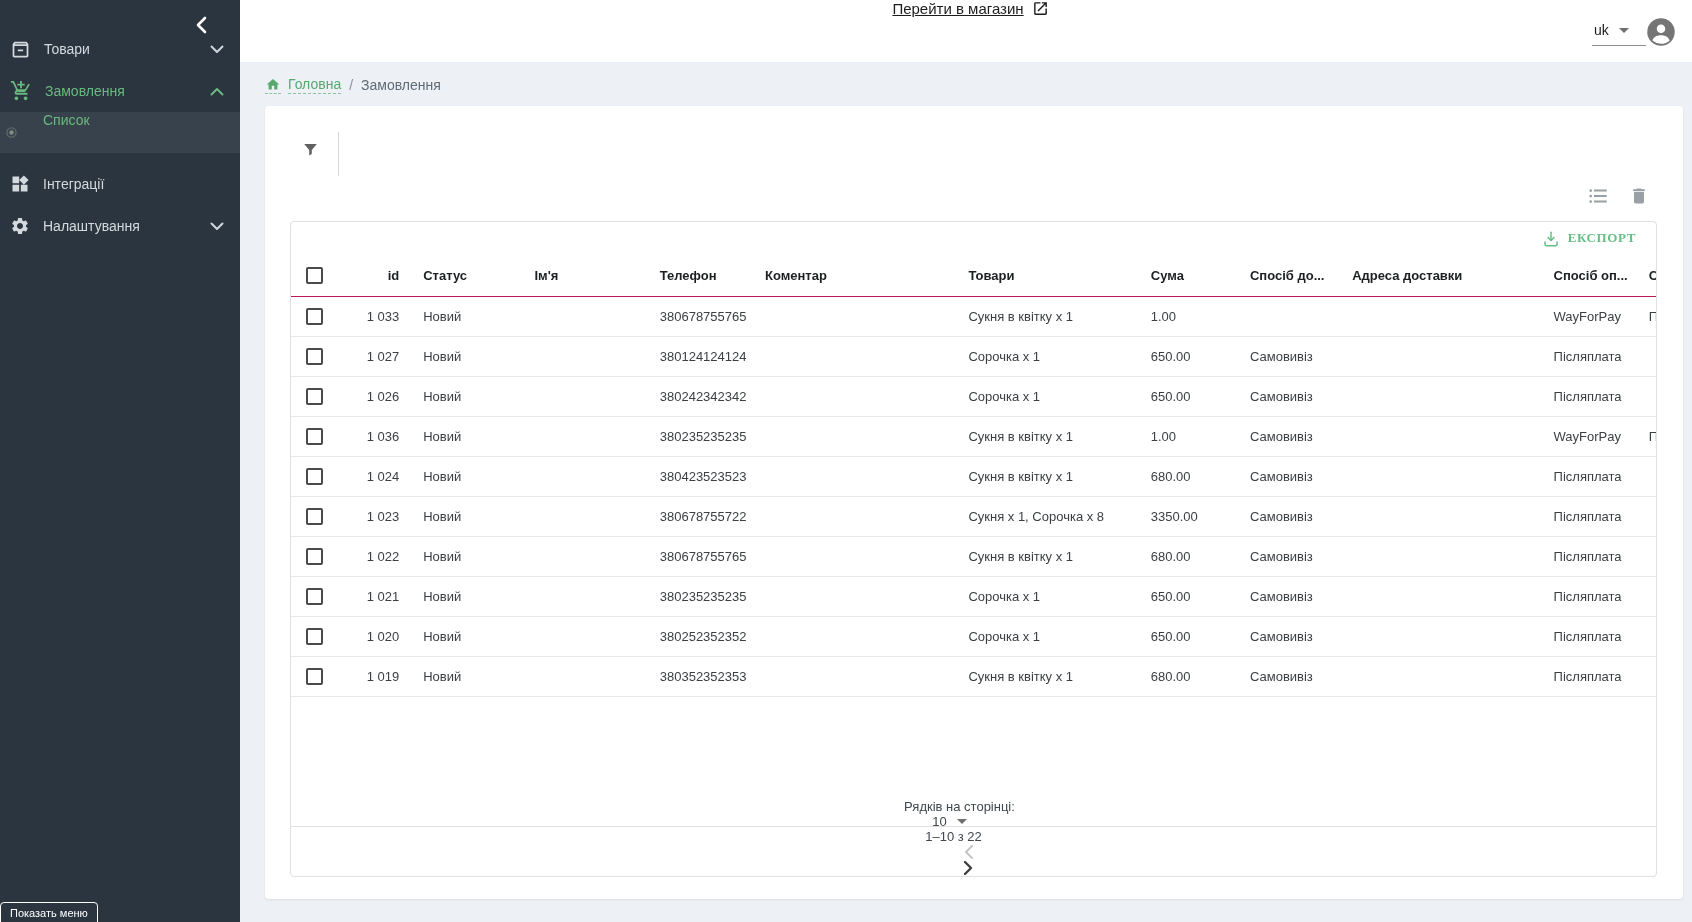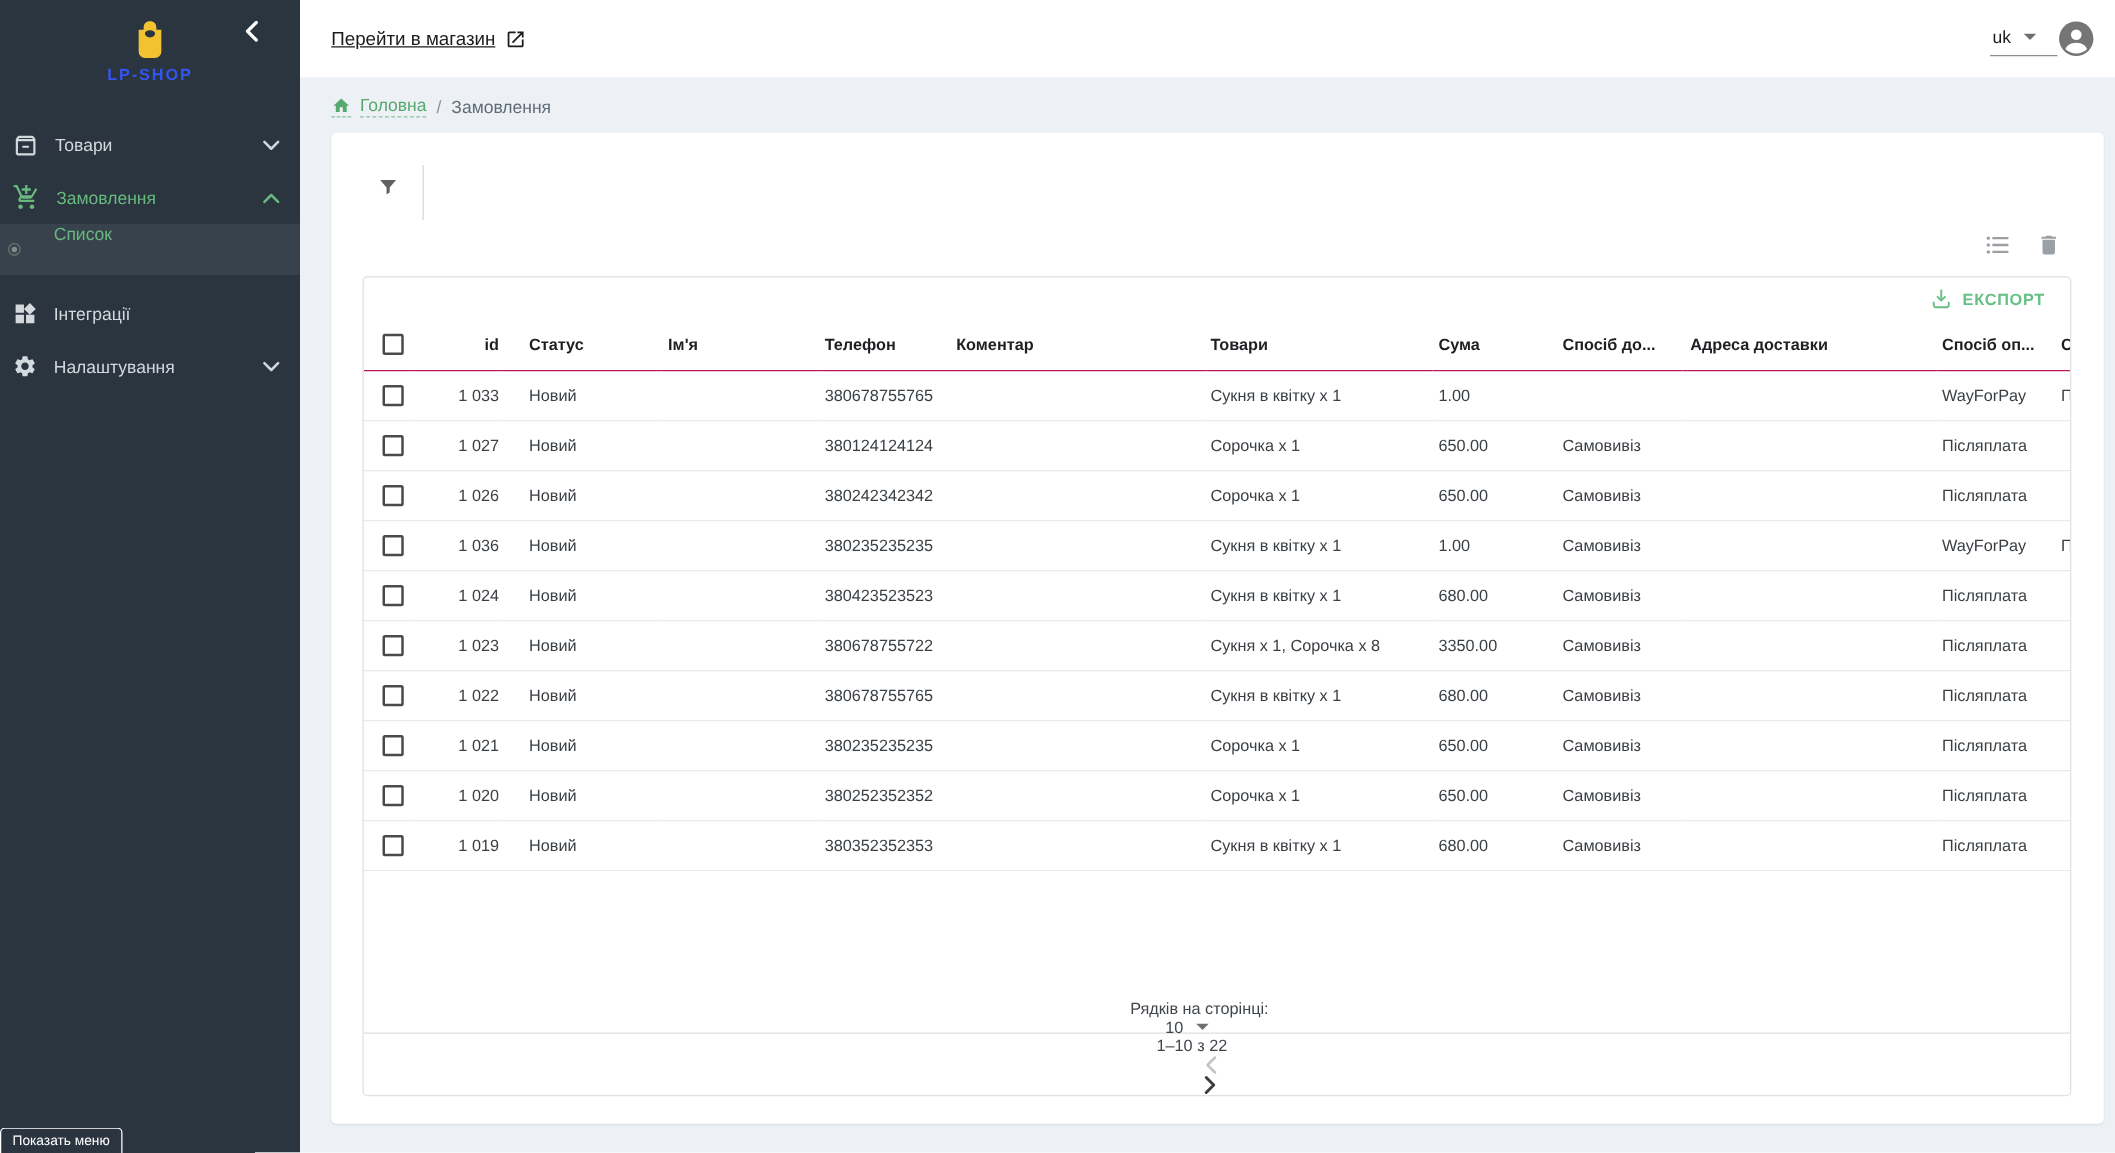--- a/index.html
+++ b/index.html
@@ -16,21 +16,21 @@
   .nav-item .label { flex:1; margin-left:13px; font-size:14px; color:#d3d9dd; }
   .nav-item.green .label { color:#69b97e; }
   .nav-sub { height:41px; display:flex; background:#38424d; padding-left:6px; cursor:pointer; }
   .nav-sub .label { margin-left:26px; font-size:14px; color:#69b97e; }
   .icon { display:inline-flex; align-items:center; justify-content:center; }
   .menu-tooltip { position:fixed; left:0; bottom:-6px; background:#2b3540; color:#fff;
     font-size:11px; padding:4px 9px 8px; border:1px solid #fff; border-radius:4px; white-space:nowrap; z-index:10; }
 
   
   .main { flex:1; display:flex; flex-direction:column; height:100%; }
-  .topbar { height:62px; background:#fff; display:flex; align-items:center; padding:0 16px 0 25px; }
+  .topbar { height:62px; background:#fff; display:flex; align-items:center; padding:0 16px 0 25px;flex-direction:column; }
   .store-link { display:flex; align-items:center; gap:8px; color:#1c1c1c; font-size:15px; cursor:pointer; }
   .store-link span { text-decoration:underline; }
   .topbar-right { margin-left:auto; display:flex; align-items:center; }
   .lang-select { display:flex; align-items:center; gap:10px; padding:4px 2px 7px; border-bottom:1px solid #8f8f8f;
     min-width:54px; font-size:14px; color:#1c1c1c; cursor:pointer; }
   .caret-down { width:0; height:0; border-left:5px solid transparent; border-right:5px solid transparent; border-top:5px solid #6f6f6f; }
   .avatar { width:30px; height:30px; border-radius:50%; cursor:pointer; display:flex; }
 
   .content { flex:1; background:#edf1f6; overflow:hidden; }
   .breadcrumb { margin:14px 0 0 25px; display:flex; align-items:center; gap:8px; font-size:14px; }
@@ -44,22 +44,22 @@
     box-shadow:0 1px 2px rgba(0,0,0,.08); }
   .filter-btn { position:absolute; top:34px; left:36px; cursor:pointer; }
   .filter-divider { position:absolute; top:26px; left:73px; width:1px; height:44px; background:#d6d6d6; }
   .tools { position:absolute; top:79px; right:34px; display:flex; gap:20px; }
   .tools .icon { cursor:pointer; }
 
   
   .inner-card { position:absolute; top:115px; left:25px; right:26px; bottom:22px; background:#fff;
     border:1px solid #e0e0e0; border-radius:4px; display:flex; flex-direction:column; overflow:hidden; }
   .export-bar { height:34px; display:flex; align-items:center; justify-content:flex-end; padding-right:12px; }
-  .export-btn { display:flex; align-items:center; gap:8px; color:#66bf85; font-size:13px; font-weight:bold;
-    letter-spacing:.6px; cursor:pointer; padding:4px 8px; border-radius:3px; }
+  .export-btn { display:flex; gap:8px; color:#66bf85; font-size:13px; font-weight:bold;
+    letter-spacing:.6px; cursor:pointer; padding:4px 8px; border-radius:3px;font-family:Liberation Serif, serif; }
   .table-wrap { overflow:hidden; }
   table { border-collapse:collapse; table-layout:fixed; width:1433px; }
   th,td { height:40px; font-size:13px; text-align:left; white-space:nowrap; overflow:hidden; padding:0; }
   thead th { font-weight:bold; color:#1d1f22; border-bottom:1px solid #be185d; }
   tbody td { color:#3a3f44; border-bottom:1px solid #e9e9e9; }
   tbody tr:last-child td { border-bottom:1px solid #e9e9e9; }
   th:nth-child(1), td:nth-child(1) { width:40px; padding-left:15px; }
   th:nth-child(2), td:nth-child(2) { width:68px; text-align:right; }
   th:nth-child(3), td:nth-child(3) { width:130px; padding-left:24px; }
   th:nth-child(4), td:nth-child(4) { width:125px; padding-left:5px; }
@@ -85,28 +85,20 @@
 <body>
 
 <div class="sidebar">
   <div class="collapse-btn">
     <span class="icon">
       <svg width="16" height="18" viewBox="0 0 16 18">
           <path d="M11 2 L4 9 L11 16" fill="none" stroke="#ffffff" stroke-width="2.6" stroke-linecap="round" stroke-linejoin="round"></path>
         </svg>
     </span>
   </div>
-  <div class="logo">
-    <span class="icon">
-      <svg width="26" height="32" viewBox="0 0 24 30">
-        <path fill-rule="evenodd" fill="#f2c230" d="M7.2 6.2 C7.2 2.6 9 1 12 1 C15 1 16.8 2.6 16.8 6.2 L16.8 7.4 L20.5 7.4 L20.5 23.5 C20.5 26.5 18.5 28.5 15.5 28.5 L8.5 28.5 C5.5 28.5 3.5 26.5 3.5 23.5 L3.5 7.4 L7.2 7.4 Z M8.2 10.2 C8.2 11.9 9.8 13.1 12 13.1 C14.2 13.1 15.8 11.9 15.8 10.2 C15.8 8.5 14.2 7.6 12 7.6 C9.8 7.6 8.2 8.5 8.2 10.2 Z"></path>
-      </svg>
-    </span>
-    <span class="logo-text">LP-SHOP</span>
-  </div>
 
   <nav class="nav">
     <div class="nav-item">
       <span class="icon">
         <svg width="21" height="21" viewBox="0 0 24 24">
             <path fill="#d3d9dd" d="M20.5 5.2 19.1 3.5C18.8 3.2 18.4 3 18 3H6C5.6 3 5.2 3.2 4.9 3.5L3.5 5.2C3.2 5.6 3 6 3 6.5V19C3 20.1 3.9 21 5 21H19C20.1 21 21 20.1 21 19V6.5C21 6 20.8 5.6 20.5 5.2ZM6.2 5H17.8L18.6 6H5.4L6.2 5ZM5 19V8H19V19H5ZM9 12H15V14H9V12Z"></path>
           </svg>
       </span>
       <span class="label">Товари</span>
       <span class="icon">

